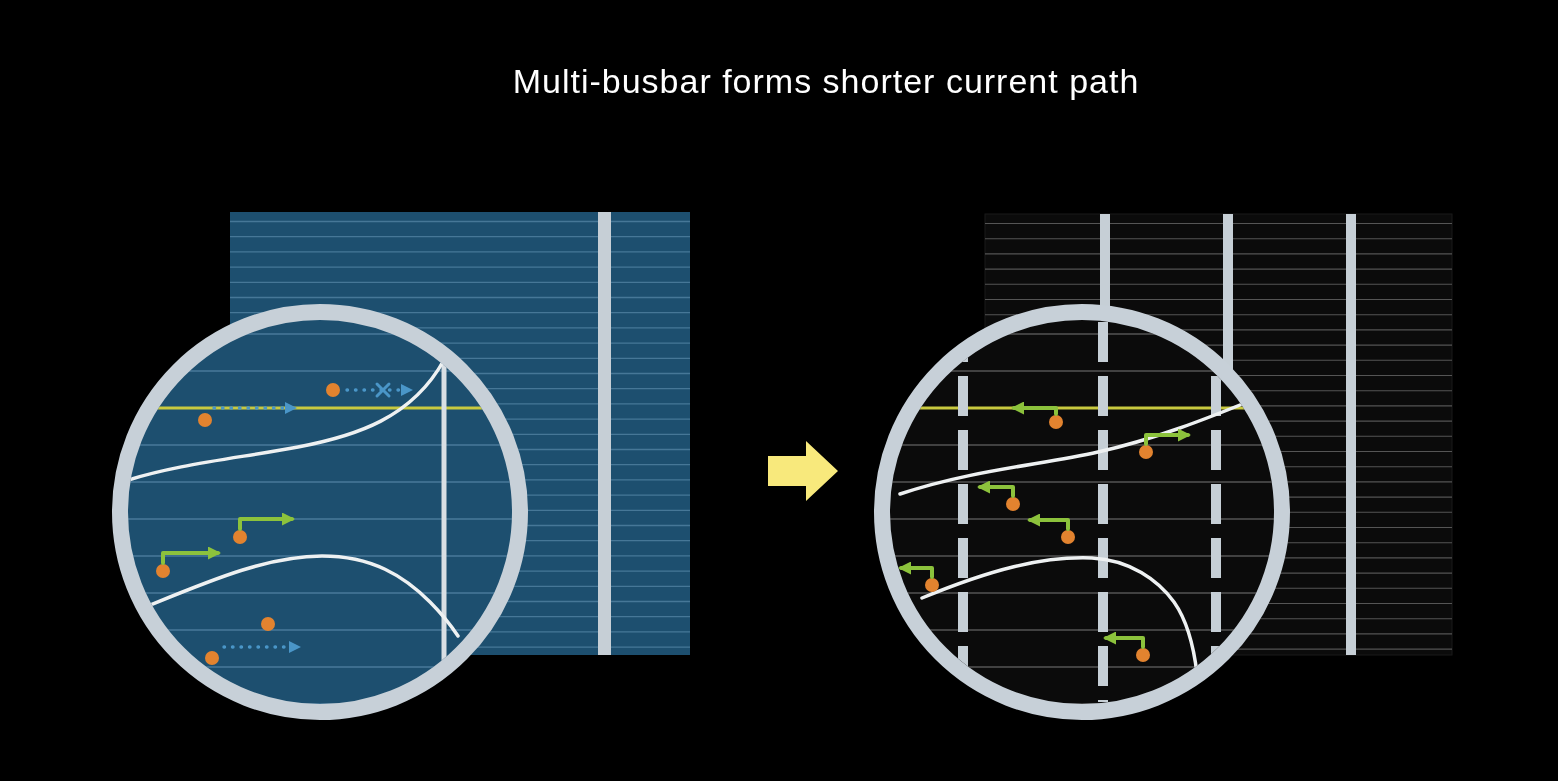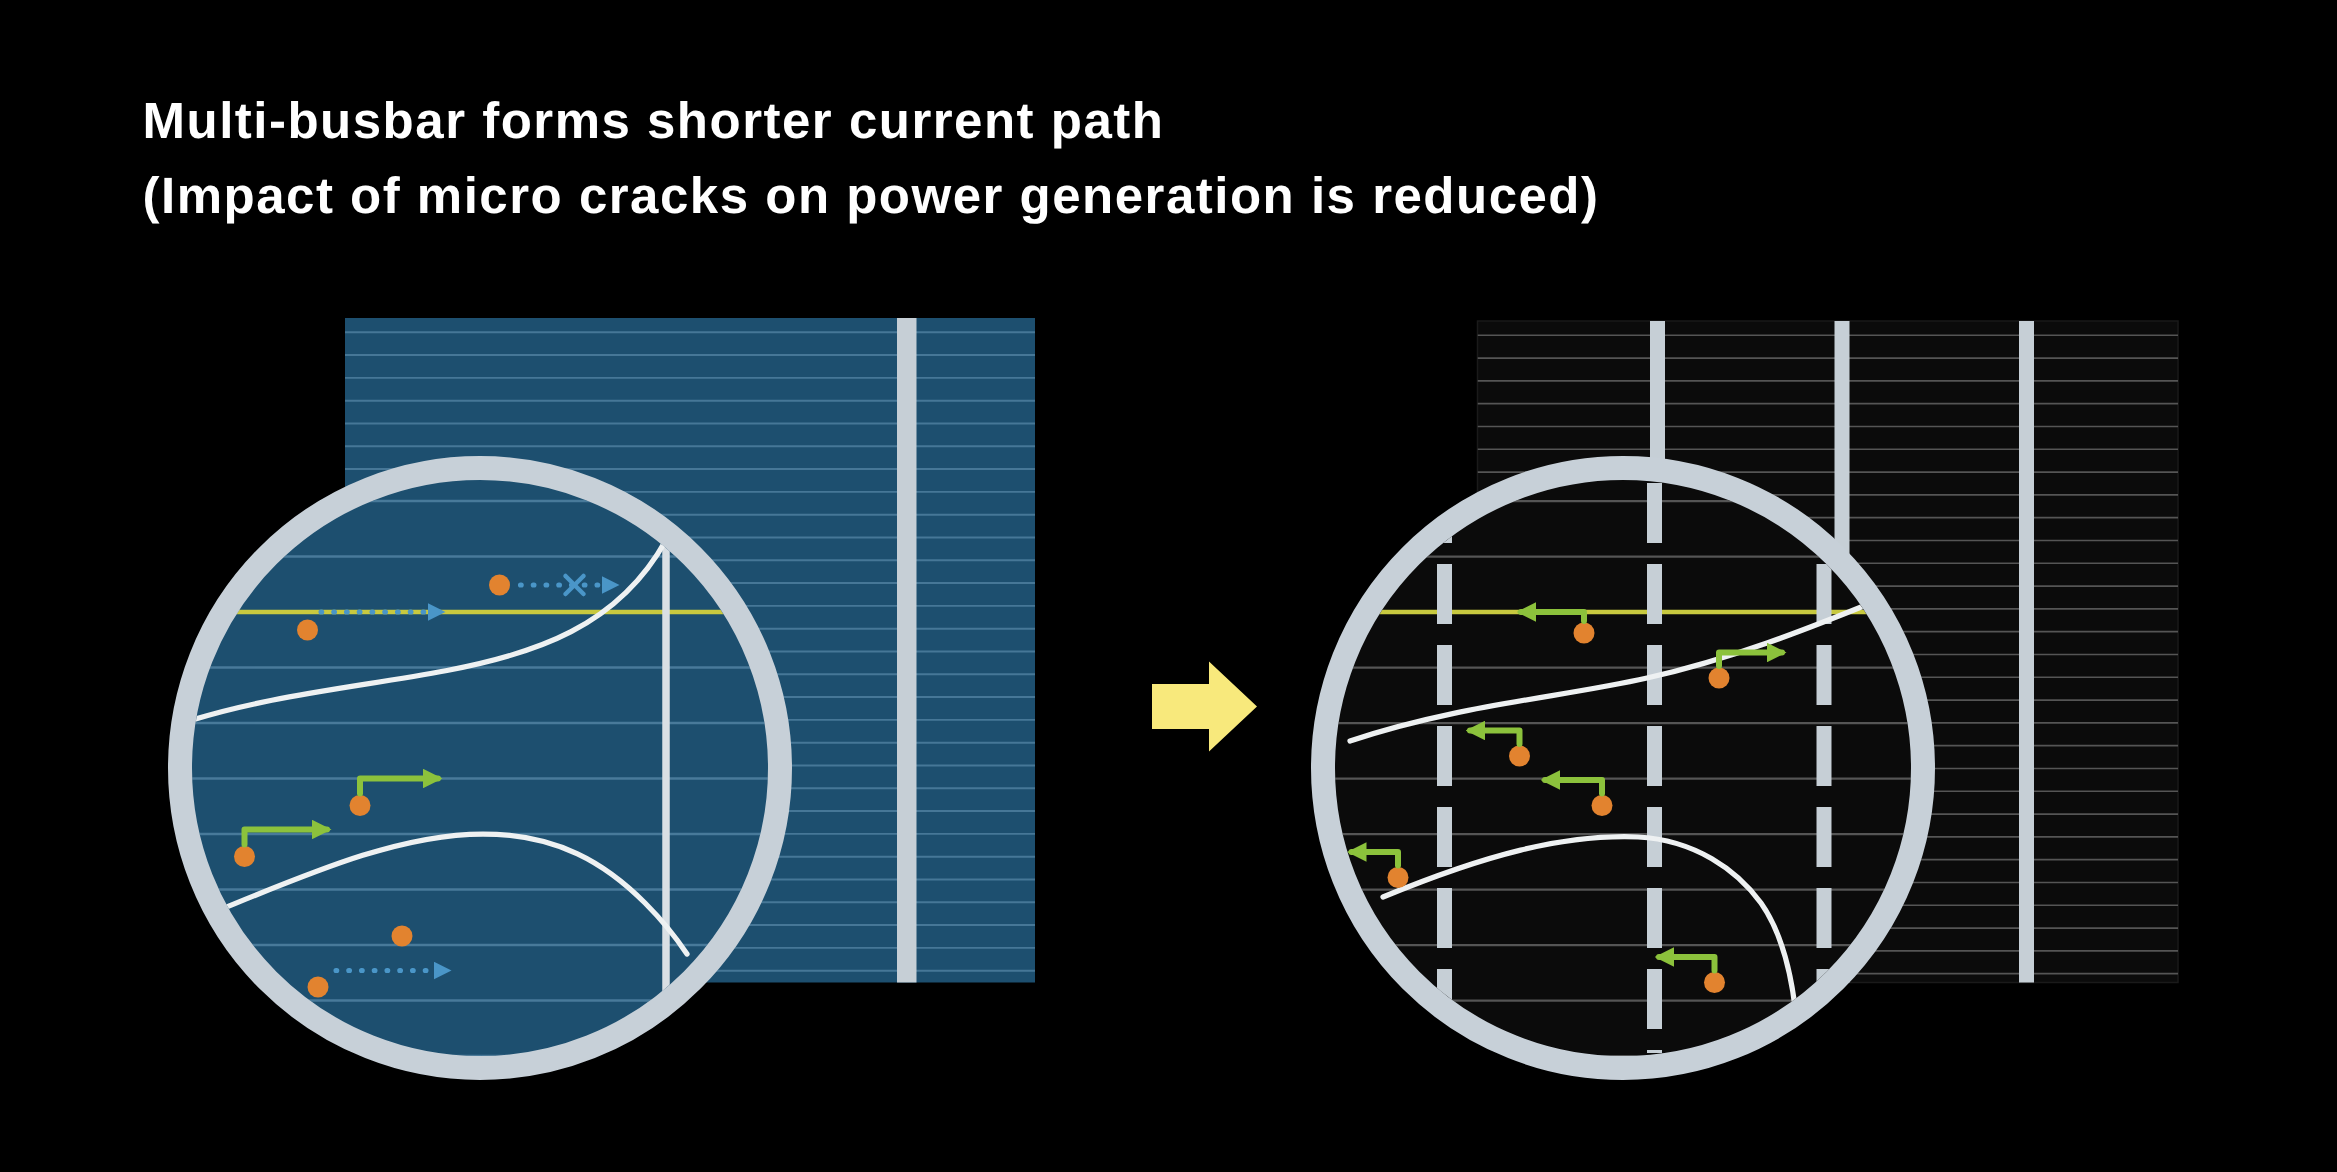--- a/index.html
+++ b/index.html
@@ -11,22 +11,22 @@
     --finger-yellow:#c8c93f; --arrow-yellow:#f8e97c;
   }
   html,body{margin:0;padding:0;}
   body{
     width:1558px;height:781px;overflow:hidden;position:relative;
     background:var(--background);
     font-family:"Liberation Sans", sans-serif;
   }
   .title{
     position:absolute;top:56px;left:95px;width:1462px;
-    color:var(--title-text);
-    font-weight:bold;font-size:34px;line-height:50px;letter-spacing:1px;
+    text-align:center;color:var(--title-text);
+    font-weight:normal;font-size:34px;line-height:50px;letter-spacing:1px;
   }
   .title div{white-space:nowrap;}
   svg.stage{position:absolute;left:0;top:0;}
 
   .cell-blue{fill:var(--cell-blue);}
   .cell-black{fill:var(--cell-black);stroke:#1a1a1a;stroke-width:1;}
   .finger-blue line{stroke:var(--cell-blue-line);stroke-width:1.3;opacity:.85;}
   .finger-dark line{stroke:var(--cell-black-line);stroke-width:1.1;}
   .finger-mag-blue line{stroke:var(--cell-blue-line);stroke-width:1.7;opacity:.9;}
   .finger-mag-dark line{stroke:var(--cell-black-line);stroke-width:1.5;}
@@ -44,21 +44,20 @@
   .xmark{stroke:var(--path-blue);stroke-width:3;stroke-linecap:round;}
   .block-arrow{fill:var(--arrow-yellow);}
   .fill-blue{fill:var(--path-blue);}
   .fill-green{fill:var(--path-green);}
 </style>
 </head>
 <body>
 
 <div class="title">
   <div>Multi-busbar forms shorter current path</div>
-  <div>(Impact of micro cracks on power generation is reduced)</div>
 </div>
 
 <svg class="stage" width="1558" height="781" viewBox="0 0 1558 781" xmlns="http://www.w3.org/2000/svg">
   <defs>
     <clipPath id="clip-cell-left">
         <rect x="230" y="212" width="460" height="443"></rect>
       </clipPath>
     <clipPath id="clip-cell-right">
         <rect x="985" y="214" width="467" height="441"></rect>
       </clipPath>

